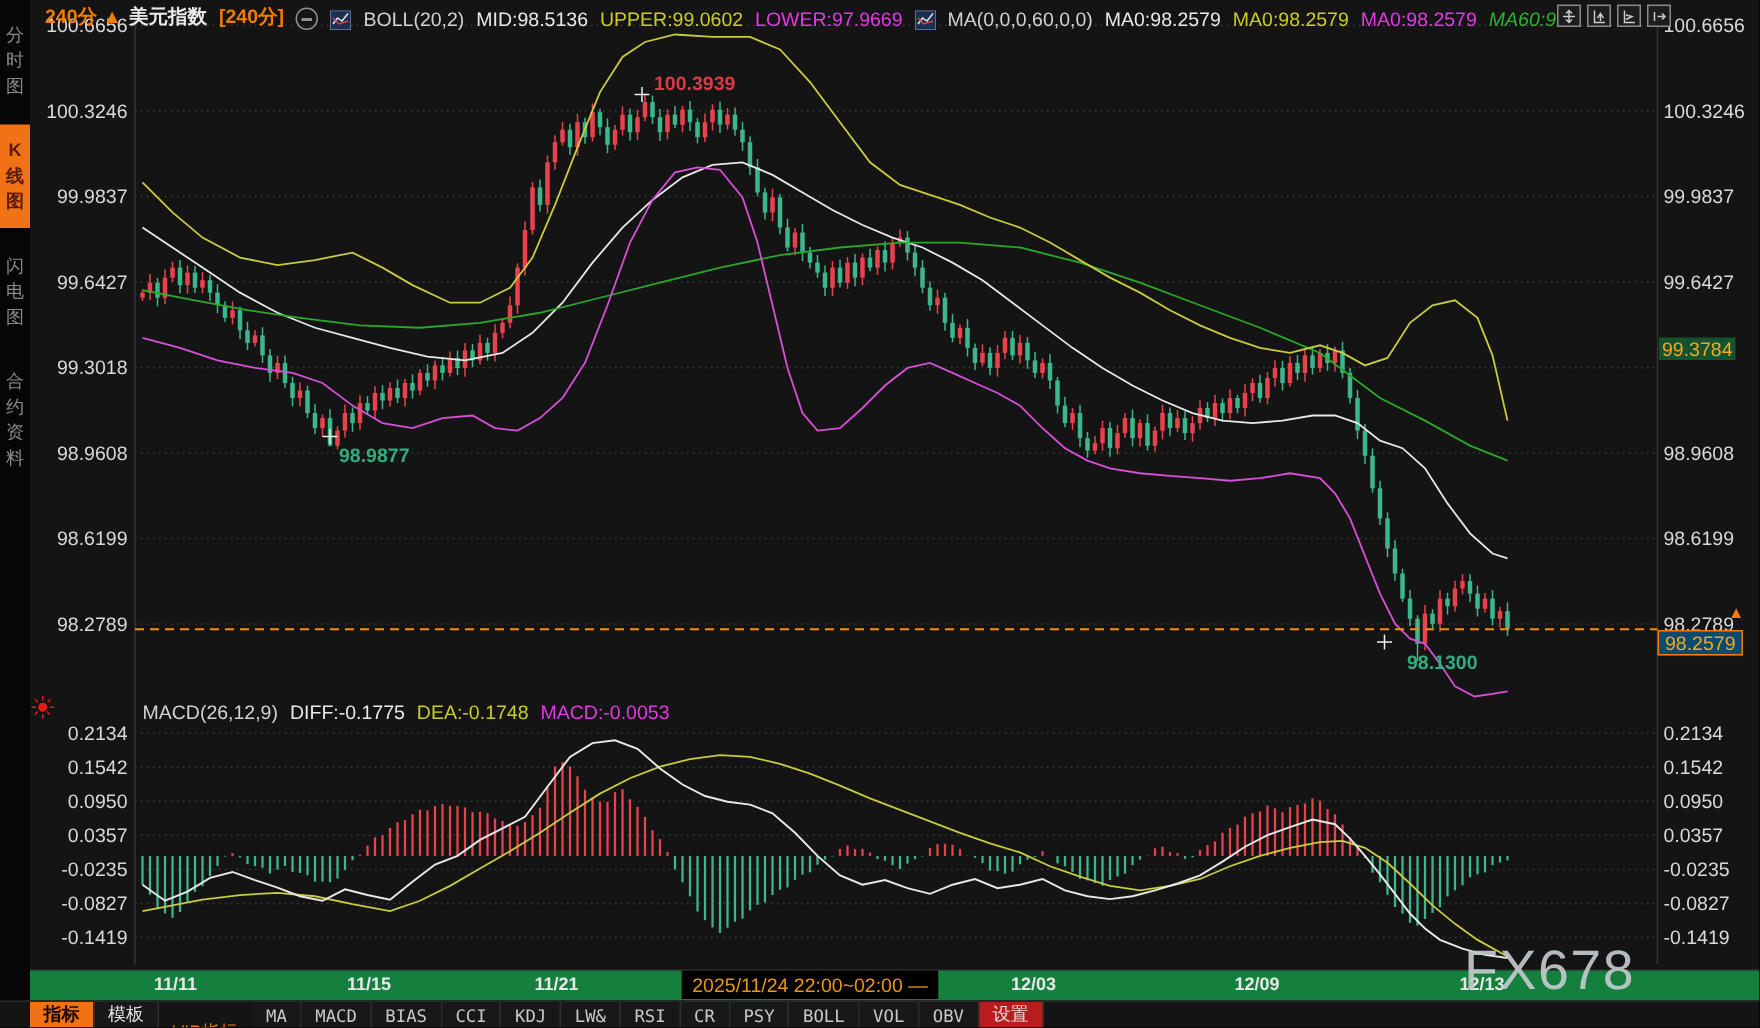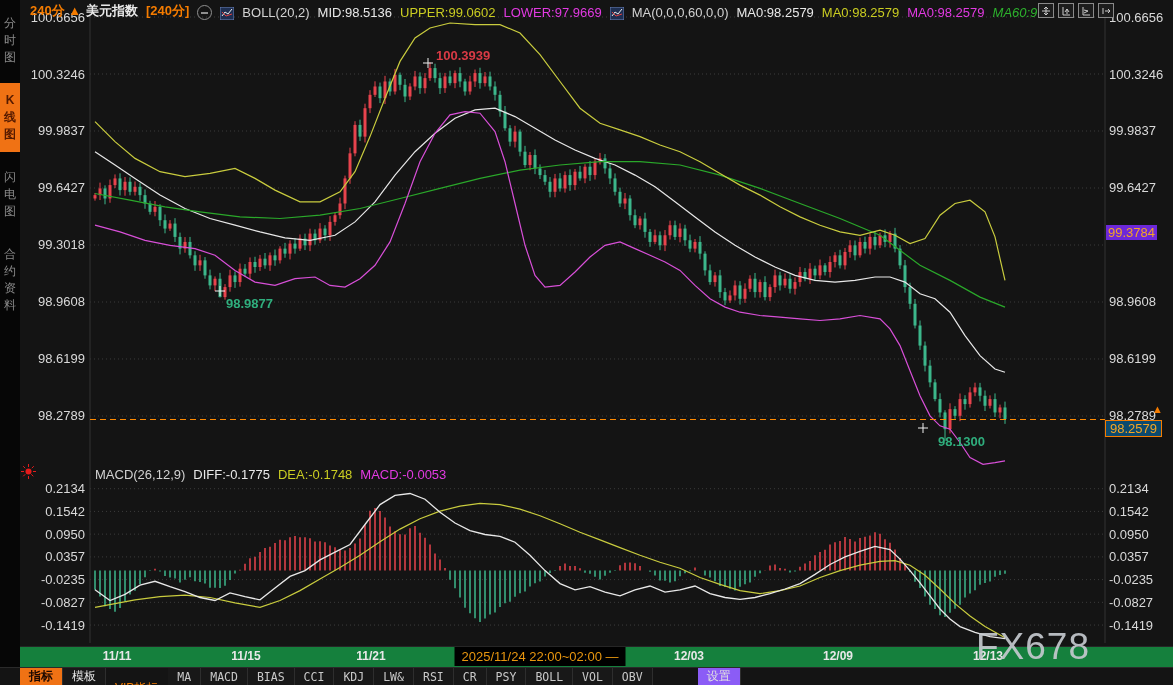--- a/index.html
+++ b/index.html
@@ -29,27 +29,27 @@
   #period-label{position:absolute;left:30px;top:2px;color:#f57c00;font-weight:bold;font-size:13px;z-index:5;}
   #xhl{position:absolute;top:0px;transform:translateX(-50%);background:#000;color:#e8960f;font-size:13px;
       padding:2px 7px;z-index:5;white-space:nowrap;}
   #toolbar{position:absolute;left:0;top:667px;width:1173px;height:18px;background:#141414;z-index:6;
       display:flex;align-items:stretch;padding-left:20px;box-sizing:border-box;border-top:1px solid #2a2a2a;}
   .tb{display:flex;align-items:center;padding:0 9px;font-size:12px;color:#e4e4e4;border-right:1px solid #2e2e2e;
       background:#181818;cursor:pointer;white-space:nowrap;}
   .tb.mono{font-family:"DejaVu Sans Mono","Liberation Mono",monospace;color:#c9c9c9;font-size:11.5px;}
   .tb.active{background:#f07214;color:#1b0800;font-weight:bold;}
   .tb.vip{color:#f57c00;font-weight:normal;margin-top:20px;}
-  .tb.settings{background:#8b5cf6;color:#e0e0e0;margin-left:45px;}
+  .tb.settings{background:#b91c1c;color:#e0e0e0;}
   #watermark{position:absolute;left:976px;top:626px;z-index:7;font-size:37px;color:rgba(196,201,206,0.92);
       letter-spacing:1px;}
   .ann{position:absolute;z-index:5;font-size:13px;font-weight:bold;white-space:nowrap;}
   #cur-box{position:absolute;left:1105px;top:420px;z-index:5;border:1px solid #f57c00;background:#0c4a6e;
       color:#f5a623;font-size:13px;padding:0px 4px;}
-  #marker-lbl{position:absolute;left:1106px;top:225px;z-index:5;background:#6d28d9;color:#f5a623;
+  #marker-lbl{position:absolute;left:1106px;top:225px;z-index:5;background:#14532d;color:#f5a623;
       font-size:13px;padding:0 2px;}
   #latest-arrow{position:absolute;left:1152px;top:403px;z-index:5;color:#f57c00;font-size:11px;}
 </style>
 </head>
 <body>
 
 <div id="app">
   <svg id="plot" width="1173" height="685">
       <g>
         <line x1="90" y1="17" x2="1105" y2="17" stroke="#3c3c3c" stroke-width="1" stroke-dasharray="1 3"></line>

